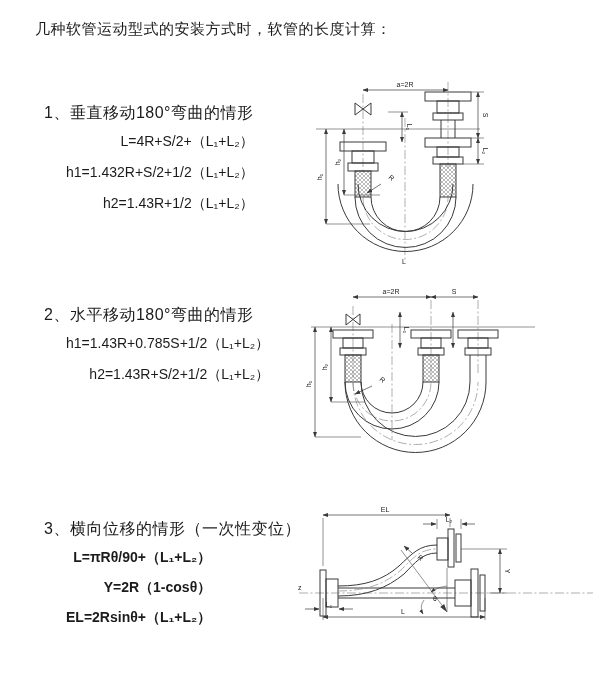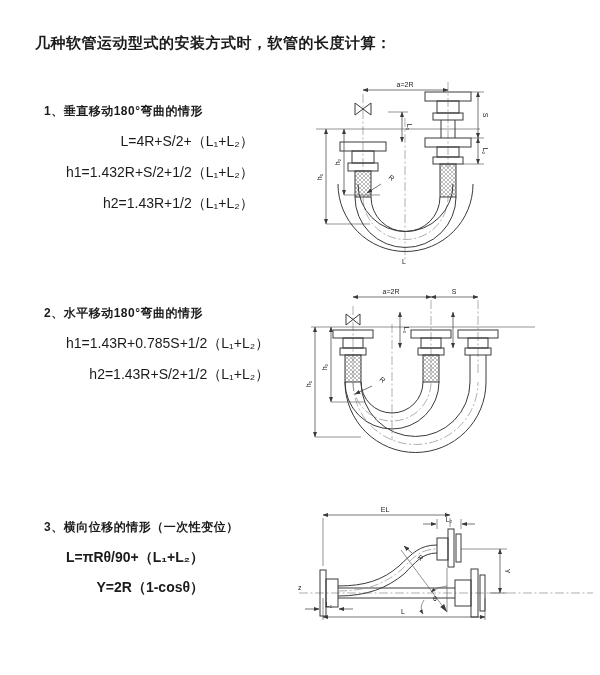--- a/index.html
+++ b/index.html
@@ -2,22 +2,22 @@
 <html><head>
 <meta charset="utf-8">
 <style>
   html,body{margin:0;padding:0;}
   body{
     width:600px;height:675px;background:#ffffff;
     font-family:"Liberation Sans","DejaVu Sans",sans-serif;
     color:#1b1b1b;position:relative;overflow:hidden;
   }
   .abs{position:absolute;}
-  .title{left:35px;top:34px;font-size:15px;font-weight:700;letter-spacing:.5px;}
-  .sec-heading{font-size:12px;font-weight:700;letter-spacing:.5px;}
+  .title{left:35px;top:20px;font-size:15px;font-weight:400;letter-spacing:.5px;}
+  .sec-heading{font-size:16px;font-weight:400;letter-spacing:.5px;}
   .formulas{font-size:14px;font-weight:500;line-height:31px;white-space:nowrap;text-align:right;}
   svg{position:absolute;overflow:visible;}
   svg text{fill:#222;font-family:"Liberation Sans","DejaVu Sans",sans-serif;font-size:7px;}
   .d{stroke:#3a3a3a;stroke-width:1;fill:none;}
   .thin{stroke:#4a4a4a;stroke-width:.6;fill:none;}
   .dim{stroke:#3a3a3a;stroke-width:.7;fill:none;}
   .cl{stroke:#787878;stroke-width:.6;fill:none;stroke-dasharray:9 2.5 2 2.5;}
   .h1rect{fill:url(#hA);stroke:#3a3a3a;stroke-width:1;}
   .h2rect{fill:url(#hB);stroke:#3a3a3a;stroke-width:1;}
 </style>
@@ -36,20 +36,21 @@
 <div class="abs sec-heading" style="left:44px;top:305px;text-align:center;">2、水平移动180°弯曲的情形</div>
 <div class="abs formulas" style="left:66px;top:328px;">
   <div>h1=1.43R+0.785S+1/2（L₁+L₂）</div>
   <div>h2=1.43R+S/2+1/2（L₁+L₂）</div>
 </div>
 
 <div class="abs sec-heading" style="left:44px;top:519px;text-align:center;">3、横向位移的情形（一次性变位）</div>
 <div class="abs formulas" style="left:66px;top:542px;line-height:30px;font-weight:bold;">
   <div>L=πRθ/90+（L₁+L₂）</div>
   <div>Y=2R（1-cosθ）</div>
+  <div>EL=2Rsinθ+（L₁+L₂）</div>
 </div>
 
 <svg style="left:308px;top:72px;" width="290" height="196" viewBox="0 0 290 196">
   <defs>
     <pattern id="hA" patternUnits="userSpaceOnUse" width="4" height="4">
       <path d="M0,4 L4,0 M0,0 L4,4" stroke="#777" stroke-width="0.5"></path>
     </pattern>
     <marker id="mA" markerWidth="8" markerHeight="6" refX="7.5" refY="3" orient="auto-start-reverse">
       <path d="M0,0 L8,3 L0,6 Z" fill="#3a3a3a"></path>
     </marker>

